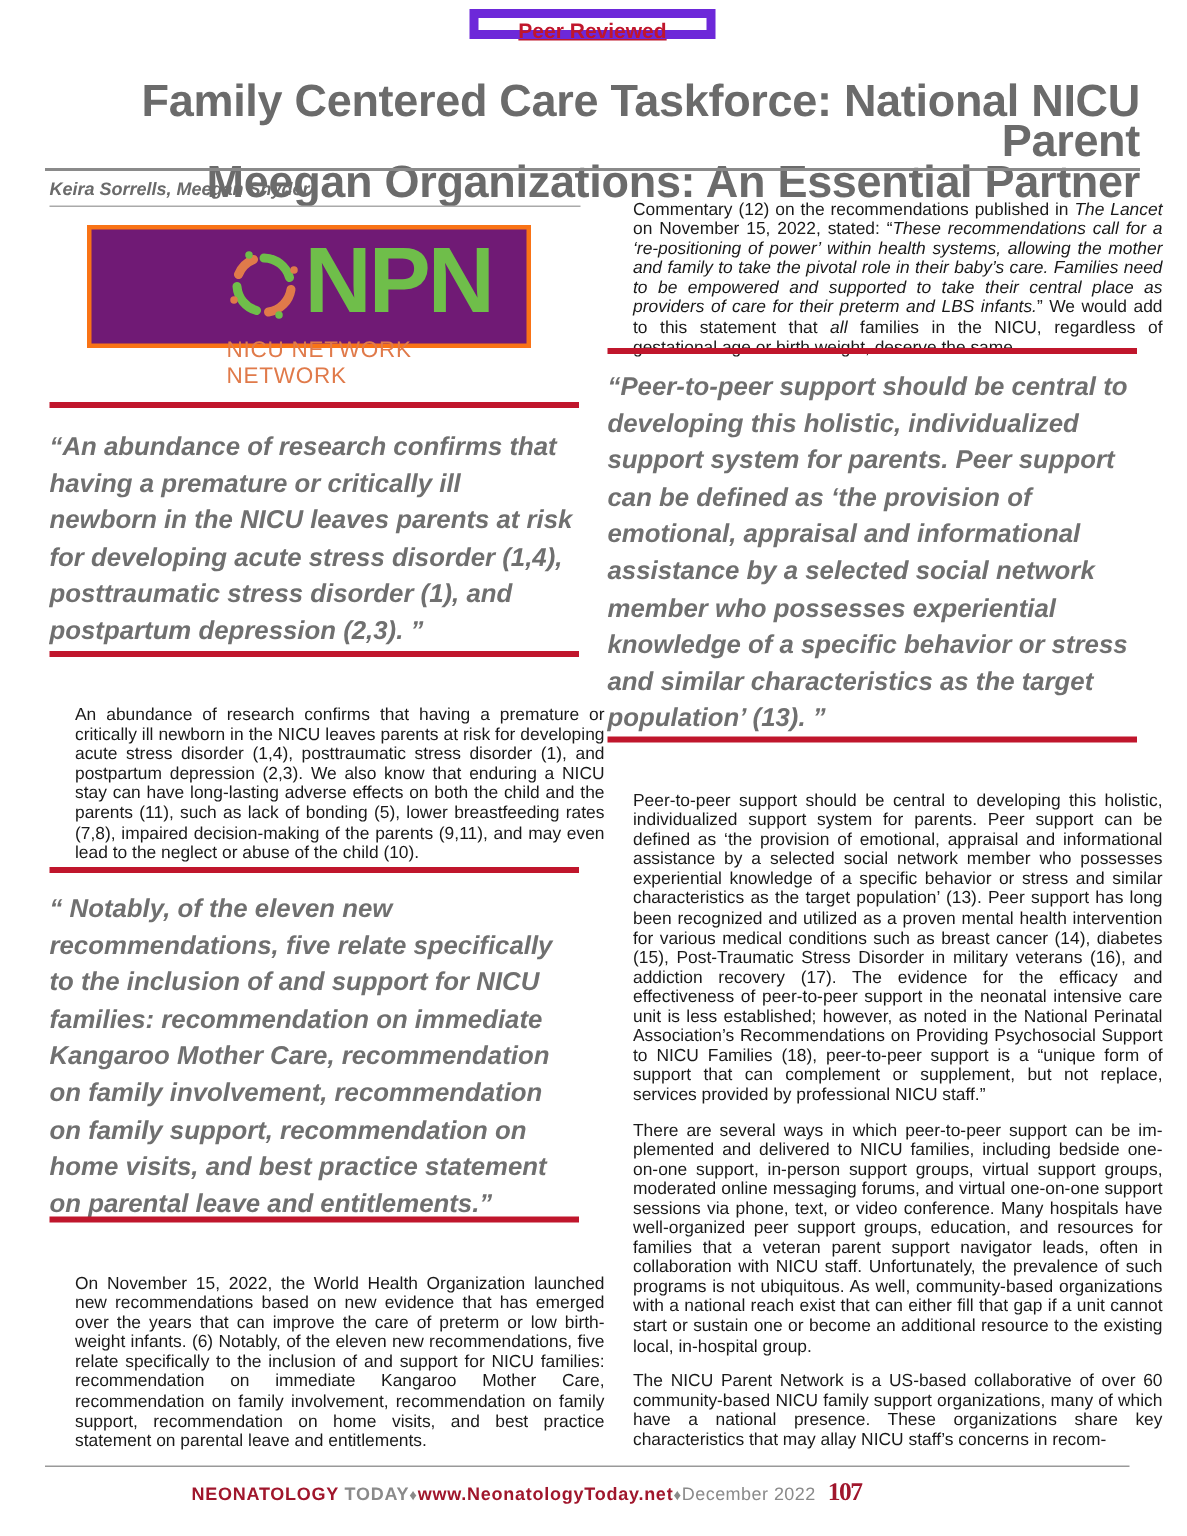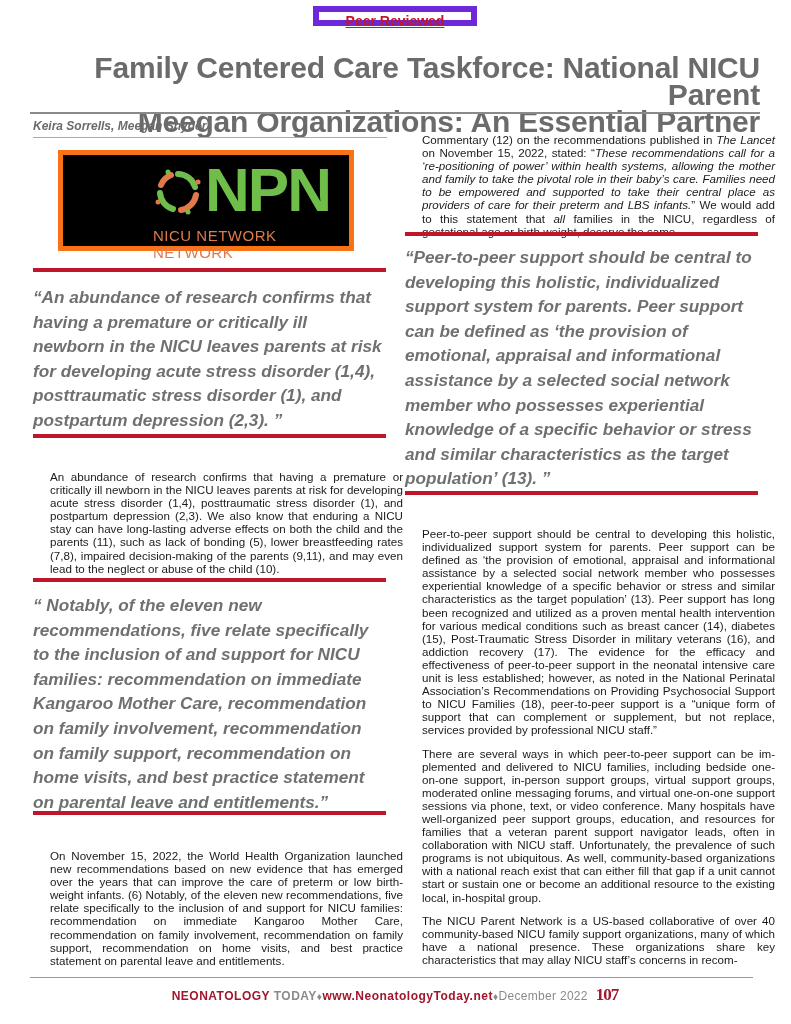--- a/index.html
+++ b/index.html
@@ -9,36 +9,36 @@
            border: 6px solid #6d28d9; box-sizing: border-box; text-align: center; }
   .badge span { color: #c0162c; font-weight: bold; font-size: 14px; text-decoration: underline;
                 line-height: 16px; }
   .title { position: absolute; left: 30px; top: 54px; width: 730px; text-align: right;
            font-size: 30px; line-height: 27px; font-weight: bold; color: #6b6b6b;
            letter-spacing: -0.2px; }
   .rule-top { position: absolute; left: 30px; top: 112px; width: 730px; height: 2px; background: #8a8a8a; }
   .authors { position: absolute; left: 33px; top: 119px; font-size: 12px; font-weight: bold;
              font-style: italic; color: #6b6b6b; }
   .author-rule { position: absolute; left: 33px; top: 137px; width: 354px; height: 1px; background: #aaaaaa; }
-  .logo-box { position: absolute; left: 58px; top: 150px; width: 296px; height: 101px;
-              border: 5px solid #f97316; box-sizing: border-box; background: #000000; }
+  .logo-box { position: absolute; left: 58px; top: 150px; width: 296px; height: 82px;
+              border: 3px solid #f97316; box-sizing: border-box; background: #701a75; }
   .logo-ring { position: absolute; left: 92px; top: 14px; width: 46px; height: 46px; }
   .logo-npn { position: absolute; left: 142px; top: 4px; font-size: 62px; font-weight: bold;
               color: #6fbe4a; line-height: 62px; letter-spacing: -2px; }
   .logo-sub { position: absolute; left: 90px; top: 72px; font-size: 15px; color: #e07a4a;
               letter-spacing: 0.5px; }
   .red-rule { position: absolute; height: 4px; background: #c0162c; }
   .pull { position: absolute; font-size: 17.2px; line-height: 24.6px; font-weight: bold;
           font-style: italic; color: #707070; }
   .body-text { position: absolute; font-size: 11.6px; line-height: 13.1px; text-align: justify;
                color: #1a1a1a; margin: 17px; hyphens: manual; }
   .body-text p { margin: 0 0 10px 0; }
   .footer-rule { position: absolute; left: 30px; top: 977px; width: 723px; height: 1px; background: #999; }
   .footer { position: absolute; left: 0; top: 985px; width: 702px; text-align: center;
-            font-size: 12px; font-weight: bold; letter-spacing: 0.5px; padding-left: 44px; }
+            font-size: 12px; font-weight: bold; letter-spacing: 0.5px; }
   .f-neo { color: #a0162c; }
   .f-today { color: #8a8a8a; }
   .f-dia { color: #8a8a8a; font-size: 10px; }
   .f-url { color: #a0162c; }
   .f-date { color: #8a8a8a; font-weight: normal; letter-spacing: 0.3px; }
   .f-page { color: #a0162c; font-weight: bold; font-size: 17px; font-family: "Liberation Serif", serif; margin-left: 8px; letter-spacing: -1px; }
 </style>
 </head>
 <body>
 
@@ -84,19 +84,19 @@
 
 <div class="body-text" style="left:405px; top:116px; width:353px;"><span>Commentary (12) on the recommendations published in </span><i>The Lancet</i><span> on November 15, 2022, stated: “</span><i>These recommendations call for a ‘re-positioning of power’ within health systems, allowing the mother and family to take the pivotal role in their baby’s care. Families need to be empowered and supported to take their cen­tral place as providers of care for their preterm and LBS infants.</i><span>” We would add to this statement that </span><i>all</i><span> families in the NICU, re­gardless of gestational age or birth weight, deserve the same.</span></div>
 <div class="red-rule" style="left:405px; top:232px; width:353px;"></div>
 
 <div class="pull" style="left:405px; top:245px; width:356px;">“Peer-to-peer support should be central to developing this holistic, individualized support system for parents. Peer support can be defined as ‘the provision of emotional, appraisal and informational assistance by a selected social network member who possesses experiential knowledge of a specific behavior or stress and similar characteristics as the target population’ (13). ”</div>
 <div class="red-rule" style="left:405px; top:491px; width:353px;"></div>
 
 <div class="body-text" style="left:405px; top:510px; width:353px;">
   <p>Peer-to-peer support should be central to developing this holistic, individualized support system for parents. Peer support can be defined as ‘the provision of emotional, appraisal and informational assistance by a selected social network member who possesses experiential knowledge of a specific behavior or stress and similar characteristics as the target population’ (13). Peer support has long been recognized and utilized as a proven mental health in­tervention for various medical conditions such as breast cancer (14), diabetes (15), Post-Traumatic Stress Disorder in military veterans (16), and addiction recovery (17). The evidence for the efficacy and effectiveness of peer-to-peer support in the neonatal intensive care unit is less established; however, as noted in the National Perinatal Association’s Recommendations on Providing Psychosocial Support to NICU Families (18), peer-to-peer support is a “unique form of support that can complement or supplement, but not replace, services provided by professional NICU staff.”</p>
   <p>There are several ways in which peer-to-peer support can be im­plemented and delivered to NICU families, including bedside one-on-one support, in-person support groups, virtual support groups, moderated online messaging forums, and virtual one-on-one sup­port sessions via phone, text, or video conference. Many hospitals have well-organized peer support groups, education, and resourc­es for families that a veteran parent support navigator leads, often in collaboration with NICU staff. Unfortunately, the prevalence of such programs is not ubiquitous. As well, community-based orga­nizations with a national reach exist that can either fill that gap if a unit cannot start or sustain one or become an additional resource to the existing local, in-hospital group.</p>
-  <p>The NICU Parent Network is a US-based collaborative of over 40 community-based NICU family support organizations, many of which have a national presence. These organizations share key characteristics that may allay NICU staff’s concerns in recom-</p>
+  <p>The NICU Parent Network is a US-based collaborative of over 60 community-based NICU family support organizations, many of which have a national presence. These organizations share key characteristics that may allay NICU staff’s concerns in recom-</p>
 </div>
 
 <div class="footer-rule"></div>
 <div class="footer">
   <span class="f-neo">NEONATOLOGY</span><span class="f-today"> TODAY</span><span class="f-dia">♦</span><span class="f-url">www.NeonatologyToday.net</span><span class="f-dia">♦</span><span class="f-date">December 2022</span><span class="f-page">107</span>
 </div>
 
 </body></html>

